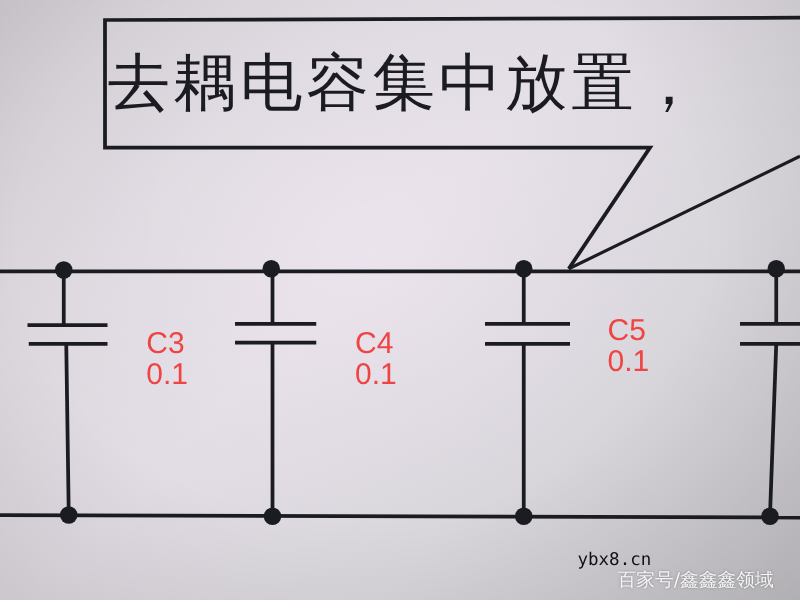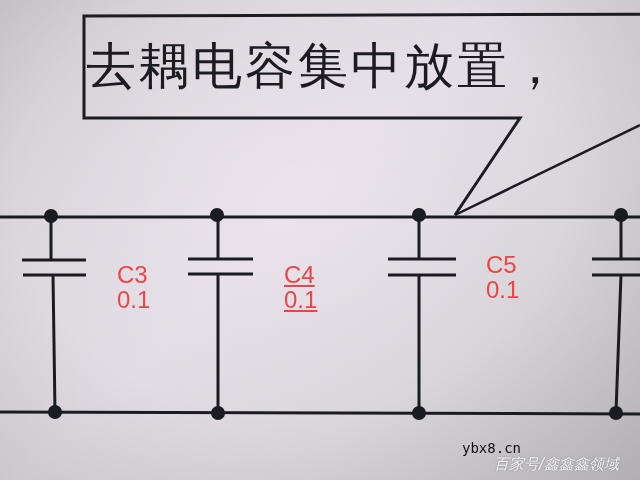--- a/index.html
+++ b/index.html
@@ -24,21 +24,21 @@
     font-size: 24px; line-height: 25px; color: #ef4444; text-align: left;
   }
   .wm-url {
     position: absolute; left: 462px; top: 440px;
     font-family: "DejaVu Sans Mono", "Liberation Mono", monospace;
     font-size: 14px; color: #111; letter-spacing: 0px;
   }
   .wm-text {
     position: absolute; left: 494px; top: 455px;
     font-family: "DejaVu Sans", sans-serif;
-    font-size: 15px; color: #f5f5f7; text-shadow: 0 0 2px rgba(0,0,0,0.35); font-style: italic;
+    font-size: 15px; color: #f5f5f7; text-shadow: 0 0 2px rgba(0,0,0,0.35);
   }
 </style>
 </head>
 <body>
 
 <div class="vignette"></div>
 
 <svg class="schem" width="640" height="480" viewBox="0 0 640 480">
 
   <g stroke="#1b1b22" stroke-width="3" fill="none">
@@ -86,21 +86,21 @@
   <circle cx="621" cy="215" r="7" fill="#1b1b22"></circle>
   <circle cx="616" cy="413" r="7" fill="#1b1b22"></circle>
 </svg>
 
 <div class="callout-text">去耦电容集中放置，</div>
 
 <div class="label" style="left:117px; top:262px;">
   <div>C3</div>
   <div>0.1</div>
 </div>
-<div class="label" style="left:284px; top:262px;text-decoration:underline;">
+<div class="label" style="left:284px; top:262px;">
   <div>C4</div>
   <div>0.1</div>
 </div>
 <div class="label" style="left:486px; top:252px;">
   <div>C5</div>
   <div>0.1</div>
 </div>
 
 <div class="wm-url">ybx8.cn</div>
 <div class="wm-text">百家号/鑫鑫鑫领域</div>

